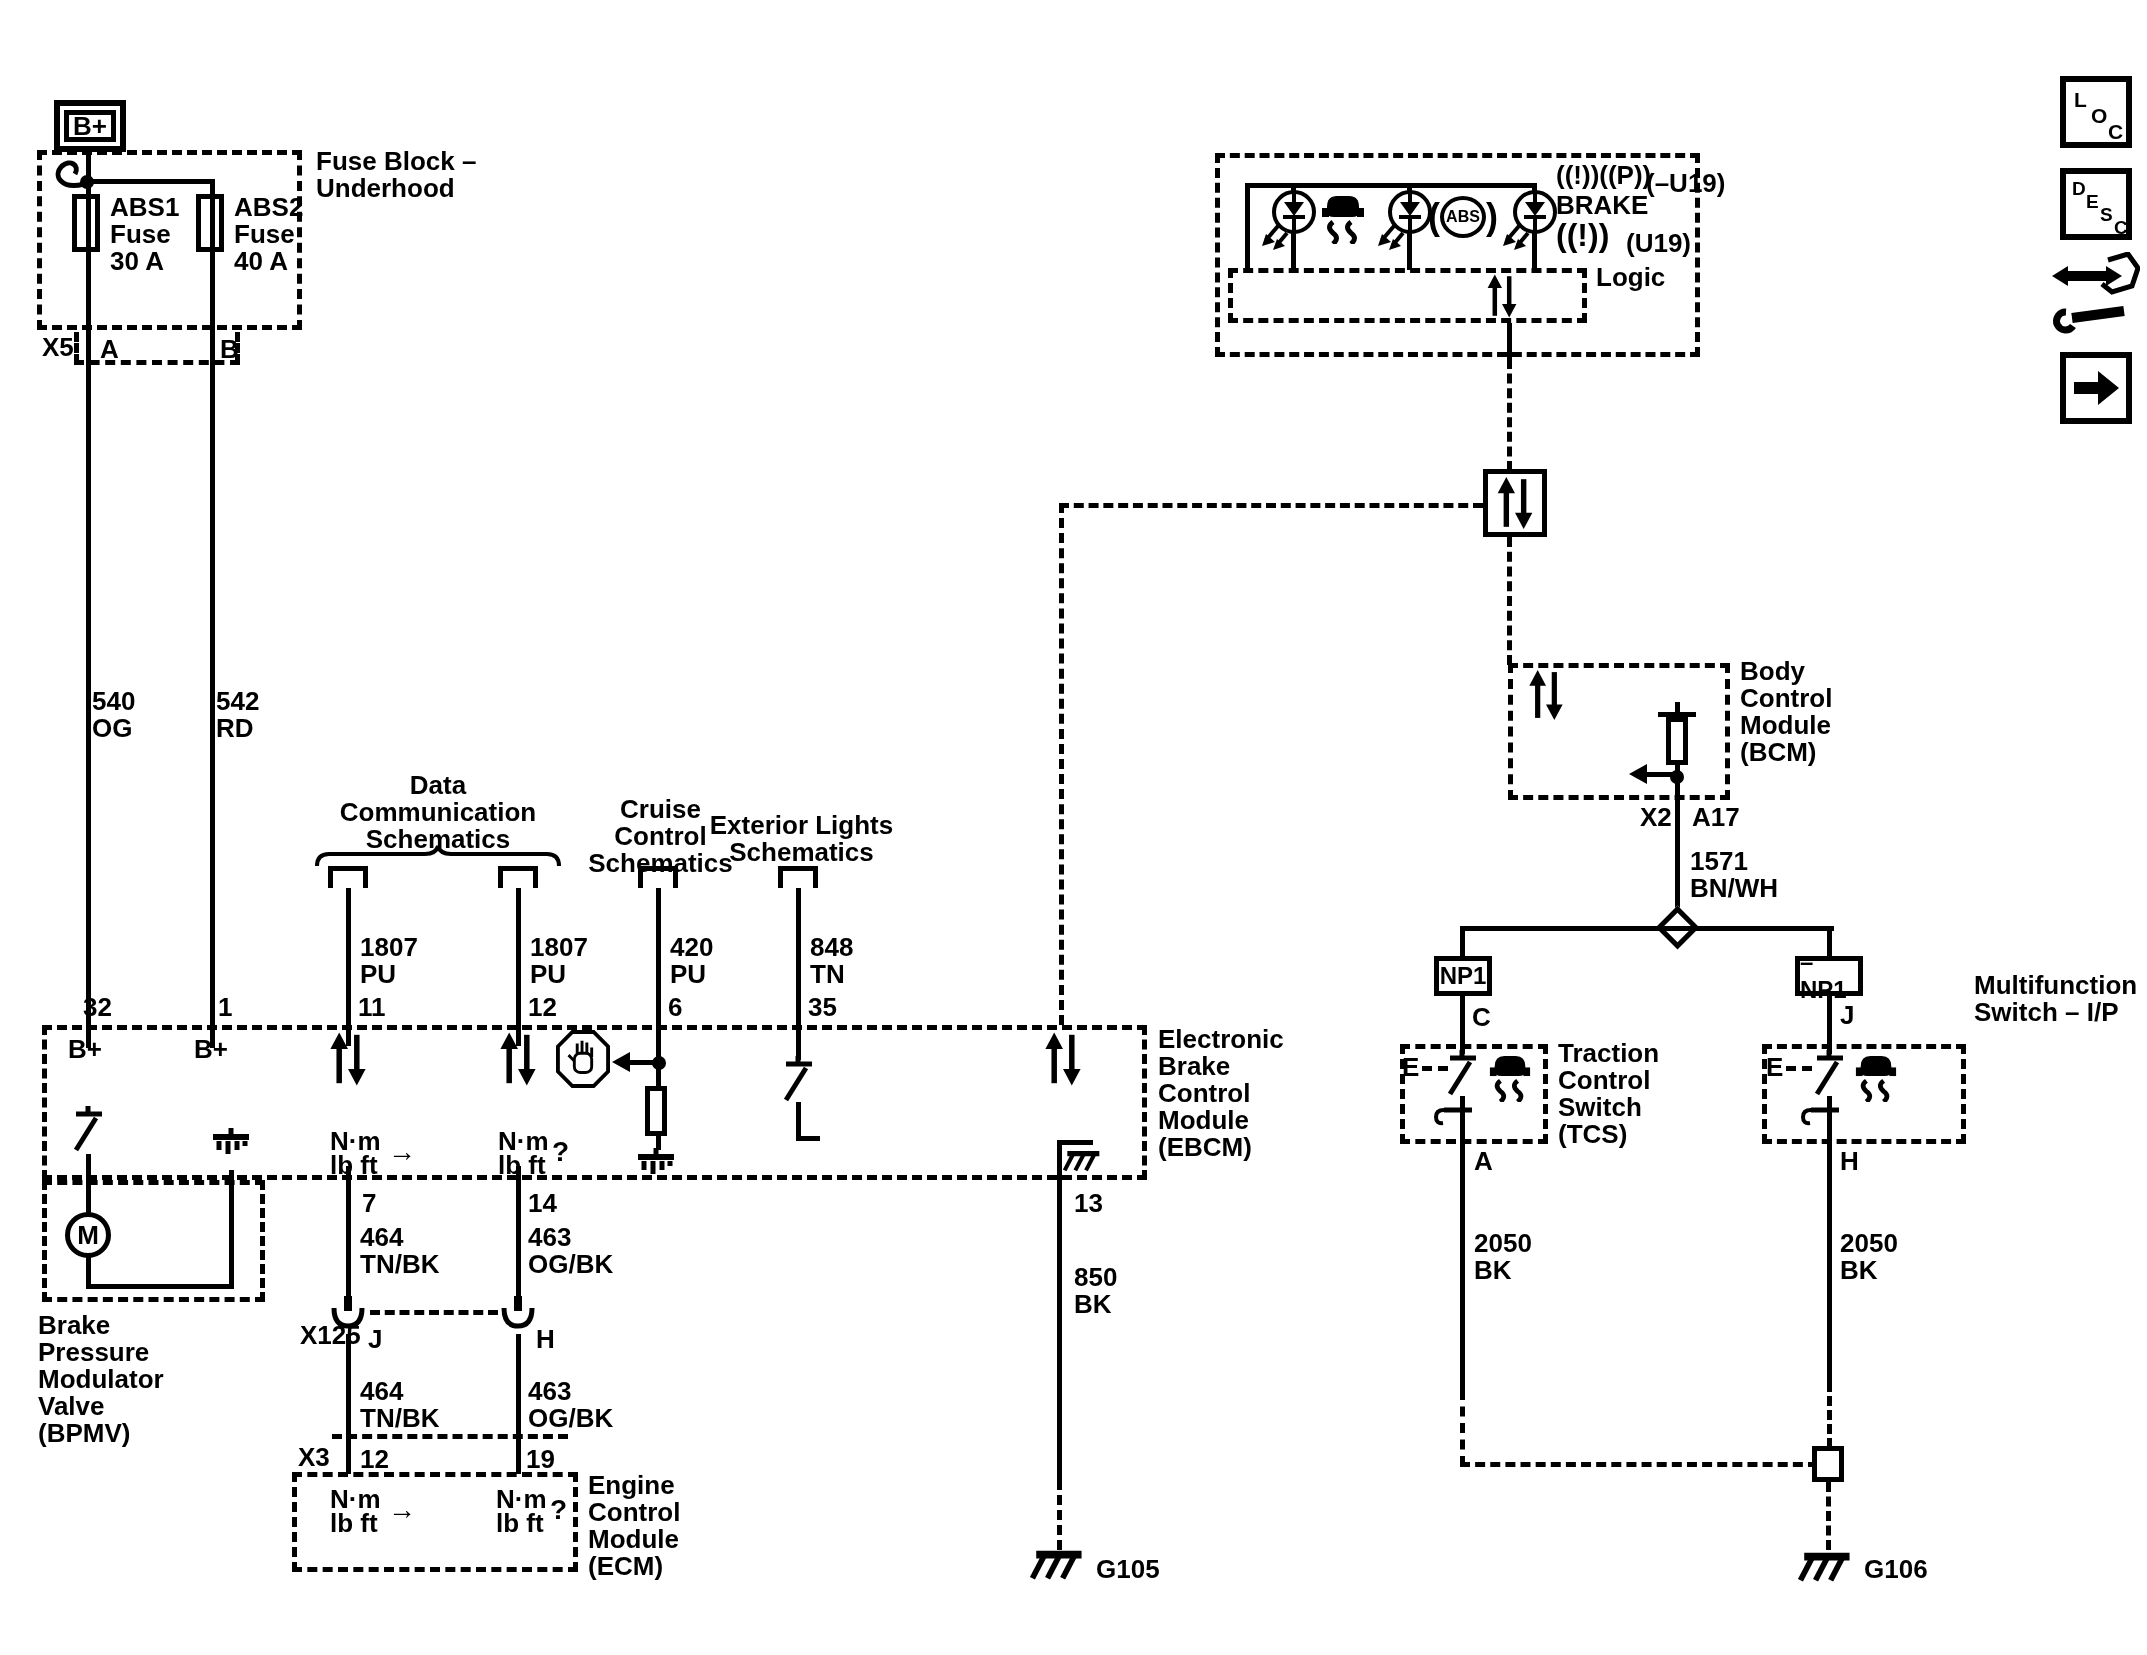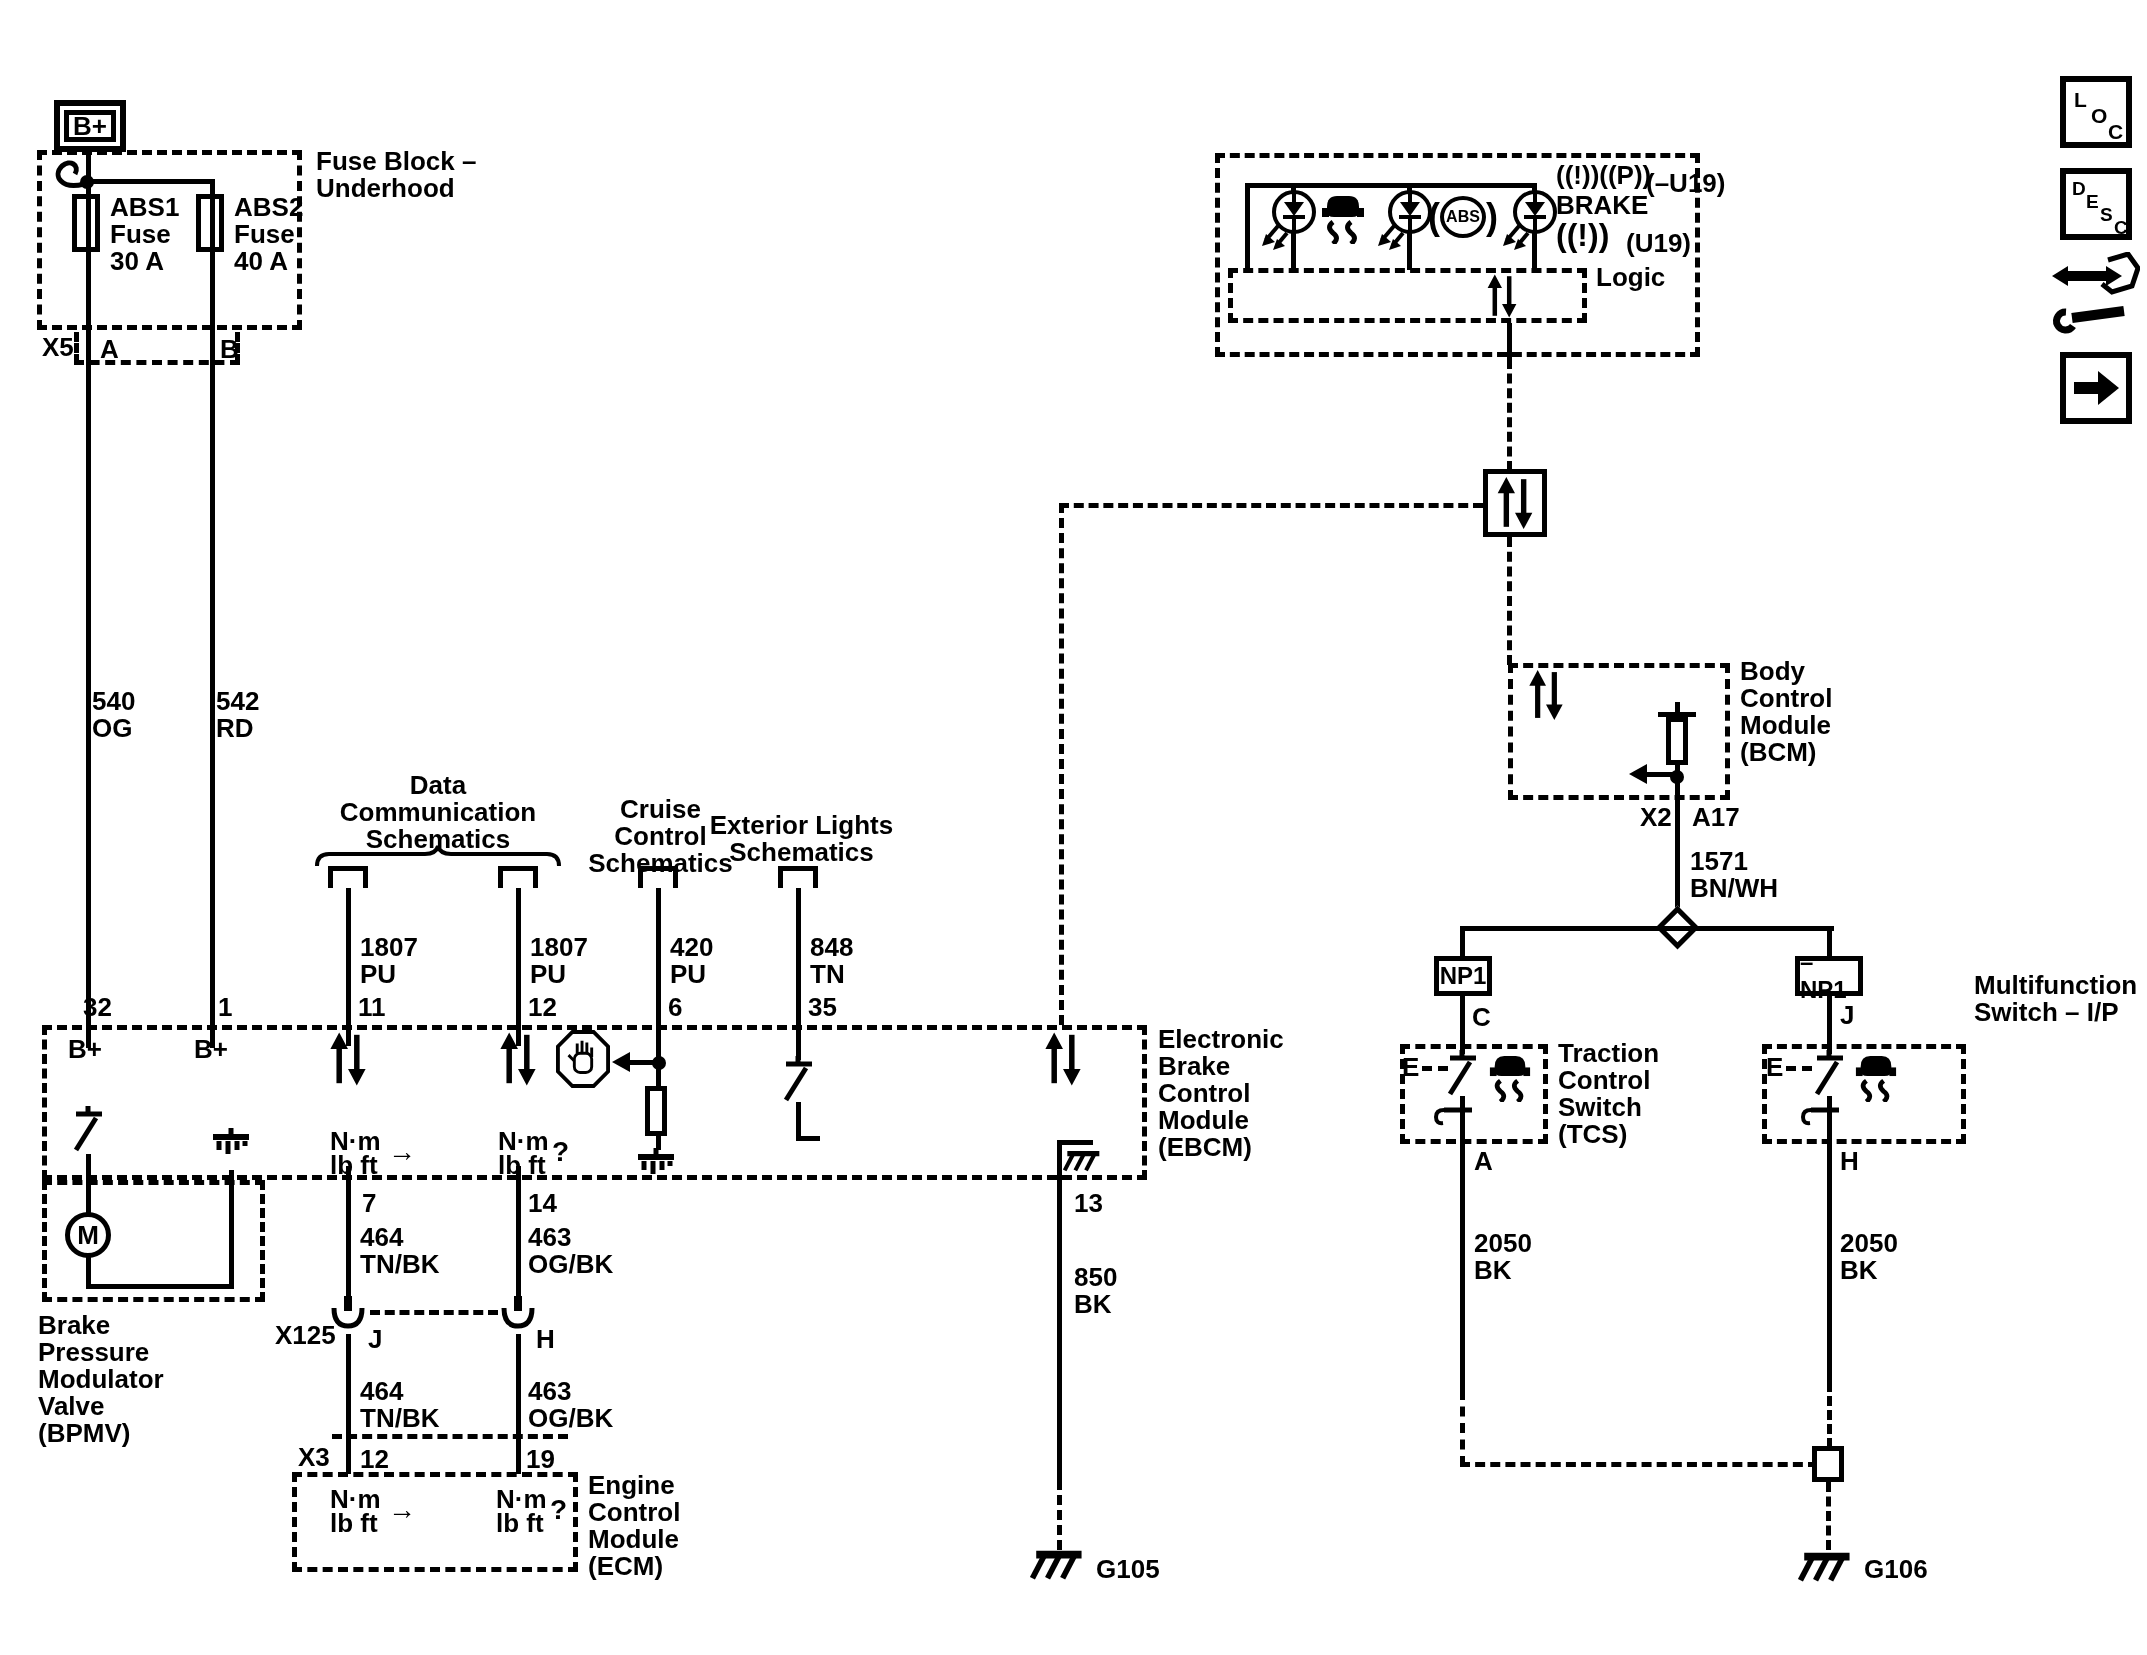--- a/index.html
+++ b/index.html
@@ -239,21 +239,21 @@
       <use href="#conn"></use>
     </svg>
   <svg class="abs" style="left:500px;top:1296px" width="36" height="34">
       <use href="#conn"></use>
     </svg>
   <div class="dh" style="left:370px;top:1310px;width:128px"></div>
   <div class="s" style="left:346px;top:1334px;width:5px;height:140px"></div>
   <div class="s" style="left:516px;top:1334px;width:5px;height:140px"></div>
   <div class="lbl" style="left:360px;top:1224px">464<br>TN/BK</div>
   <div class="lbl" style="left:528px;top:1224px">463<br>OG/BK</div>
-  <div class="lbl" style="left:275px;top:1322px">X125</div>
+  <div class="lbl" style="left:300px;top:1322px">X125</div>
   <div class="lbl" style="left:368px;top:1326px">J</div>
   <div class="lbl" style="left:536px;top:1326px">H</div>
   <div class="lbl" style="left:360px;top:1378px">464<br>TN/BK</div>
   <div class="lbl" style="left:528px;top:1378px">463<br>OG/BK</div>
   <div class="dh" style="left:332px;top:1434px;width:236px"></div>
   <div class="lbl" style="left:298px;top:1444px">X3</div>
   <div class="lbl" style="left:360px;top:1446px">12</div>
   <div class="lbl" style="left:526px;top:1446px">19</div>
 
   <div class="db" style="left:292px;top:1472px;width:286px;height:100px"></div>

